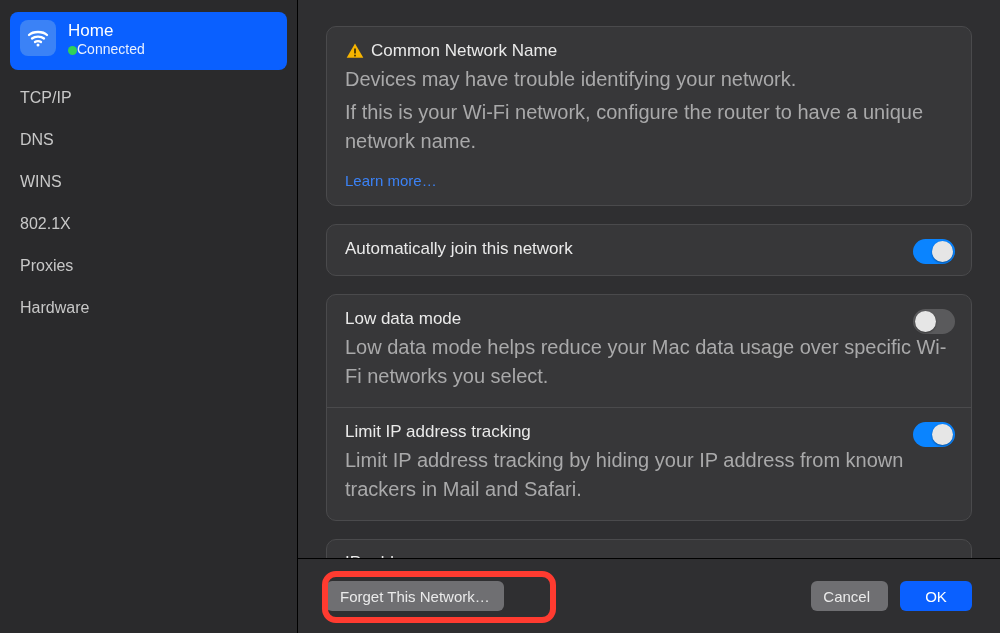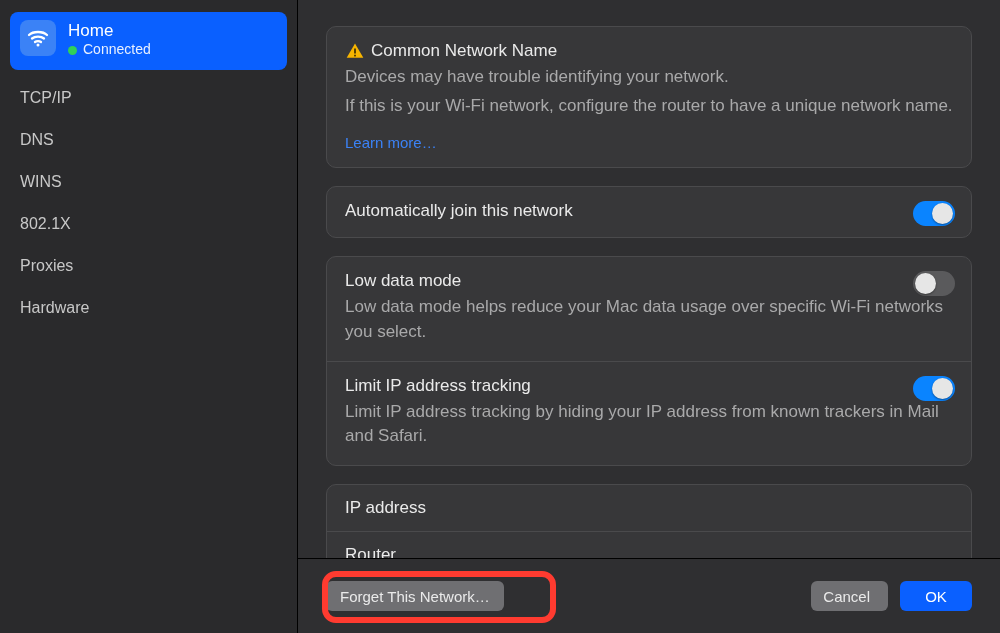--- a/index.html
+++ b/index.html
@@ -44,21 +44,21 @@
     height: 36px;
     background: #3b82f6;
     border-radius: 8px;
     display: flex;
     align-items: center;
     justify-content: center;
     flex-shrink: 0;
   }
   .wifi-label-wrap { display: flex; flex-direction: column; justify-content: center; line-height: 1.25; }
   .wifi-name { font-size: 17px; font-weight: 500; color: #fff; }
-  .wifi-status { display: flex; align-items: center; gap: 6px; font-size: 14px; color: #e8f0ff; }
+  .wifi-status { display: flex; align-items: center; font-size: 14px; color: #e8f0ff; }
   .status-dot { width: 9px; height: 9px; border-radius: 50%; background: #31d158; }
 
   .main {
     flex: 1;
     display: flex;
     flex-direction: column;
     background: #2f2f31;
     position: relative;
   }
   .content {
@@ -79,21 +79,21 @@
   }
   .panel-section:last-child { border-bottom: none; }
   .row-title {
     font-size: 17px;
     color: #eaeaea;
     display: flex;
     align-items: flex-end;
     gap: 6px;
   }
   .row-desc {
-    font-size: 17px;
+    font-size: 20px;
     color: #a9a9aa;
     line-height: 1.45;
     margin-top: 4px;
   }
   .link { color: #3b82f6; cursor: pointer; font-size: 15px; }
   .toggle {
     position: absolute;
     right: 16px;
     top: 14px;
     width: 42px;

